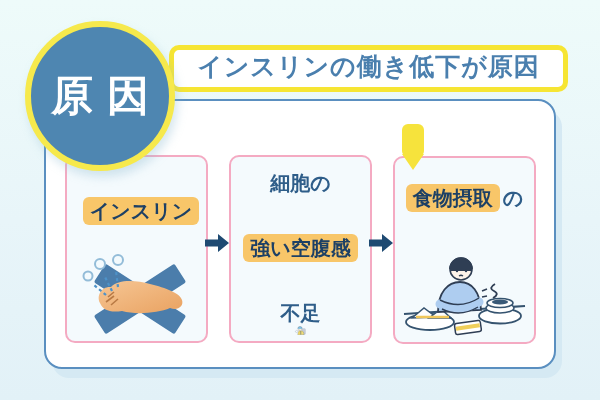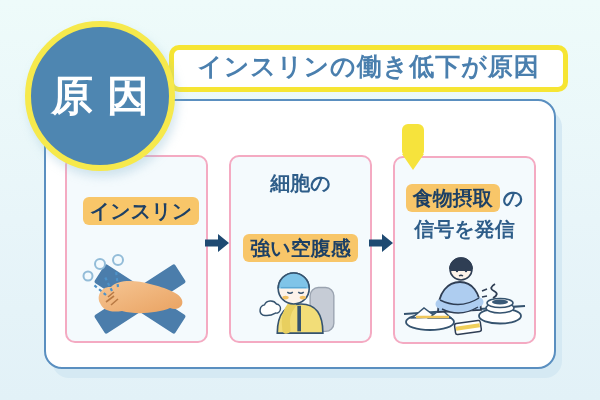--- a/index.html
+++ b/index.html
@@ -122,20 +122,21 @@
   </div>
 
   <svg class="arrow arrow-1" width="24" height="18" viewBox="0 0 24 18">
     <path d="M0,5.5 H13 V0 L24,9 L13,18 V12.5 H0 Z" fill="#1e4a72"></path>
   </svg>
 
   <div class="step-box step-2">
     <div class="step-text">
       <div class="line plain">細胞の</div>
       <div class="line"><span class="hl">強い空腹感</span></div>
+      <div class="line plain">不足</div>
     </div>
     <svg class="step-icon" width="104" height="80" viewBox="0 0 104 80">
       <defs>
         <clipPath id="hairclip">
             <rect x="25" y="10" width="40" height="19"></rect>
           </clipPath>
       </defs>
       <rect x="62" y="28" width="26" height="48" rx="9" fill="#c6ccd6" stroke="#9aa3b0" stroke-width="1.5"></rect>
       <path d="M26,78 C26,56 36,46 52,46 C68,46 76,56 76,78 Z" fill="#f2dd78" stroke="#35536f" stroke-width="1.8"></path>
       <path d="M50,48 L50,76" stroke="#35536f" stroke-width="4"></path>
@@ -154,21 +155,20 @@
   <svg class="arrow arrow-2" width="24" height="18" viewBox="0 0 24 18">
     <path d="M0,5.5 H13 V0 L24,9 L13,18 V12.5 H0 Z" fill="#1e4a72"></path>
   </svg>
 
   <div class="step-box step-3">
     <div class="step-text">
       <div class="line mixed">
         <span class="hl">食物摂取</span>
         <span class="plain">の</span>
       </div>
-      <div class="line plain">信号を発信</div>
     </div>
     <svg class="step-icon" width="125" height="84" viewBox="0 0 125 84">
       <defs>
         <clipPath id="hairclip2">
             <rect x="44" y="6" width="30" height="13"></rect>
           </clipPath>
       </defs>
       <path d="M2,62 L123,54" stroke="#35536f" stroke-width="2"></path>
       <ellipse cx="28" cy="70" rx="24" ry="8" fill="#ffffff" stroke="#35536f" stroke-width="1.8"></ellipse>
       <path d="M10,66 L22,56 L34,65 Z" fill="#fdfdfd" stroke="#35536f" stroke-width="1.5"></path>

